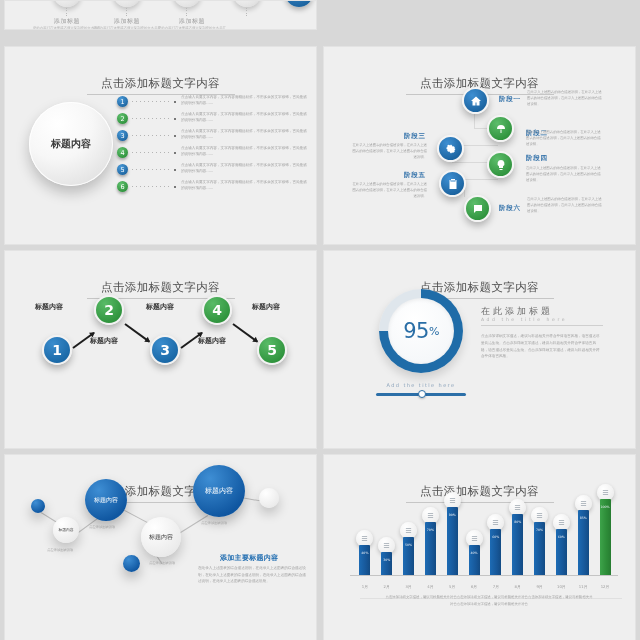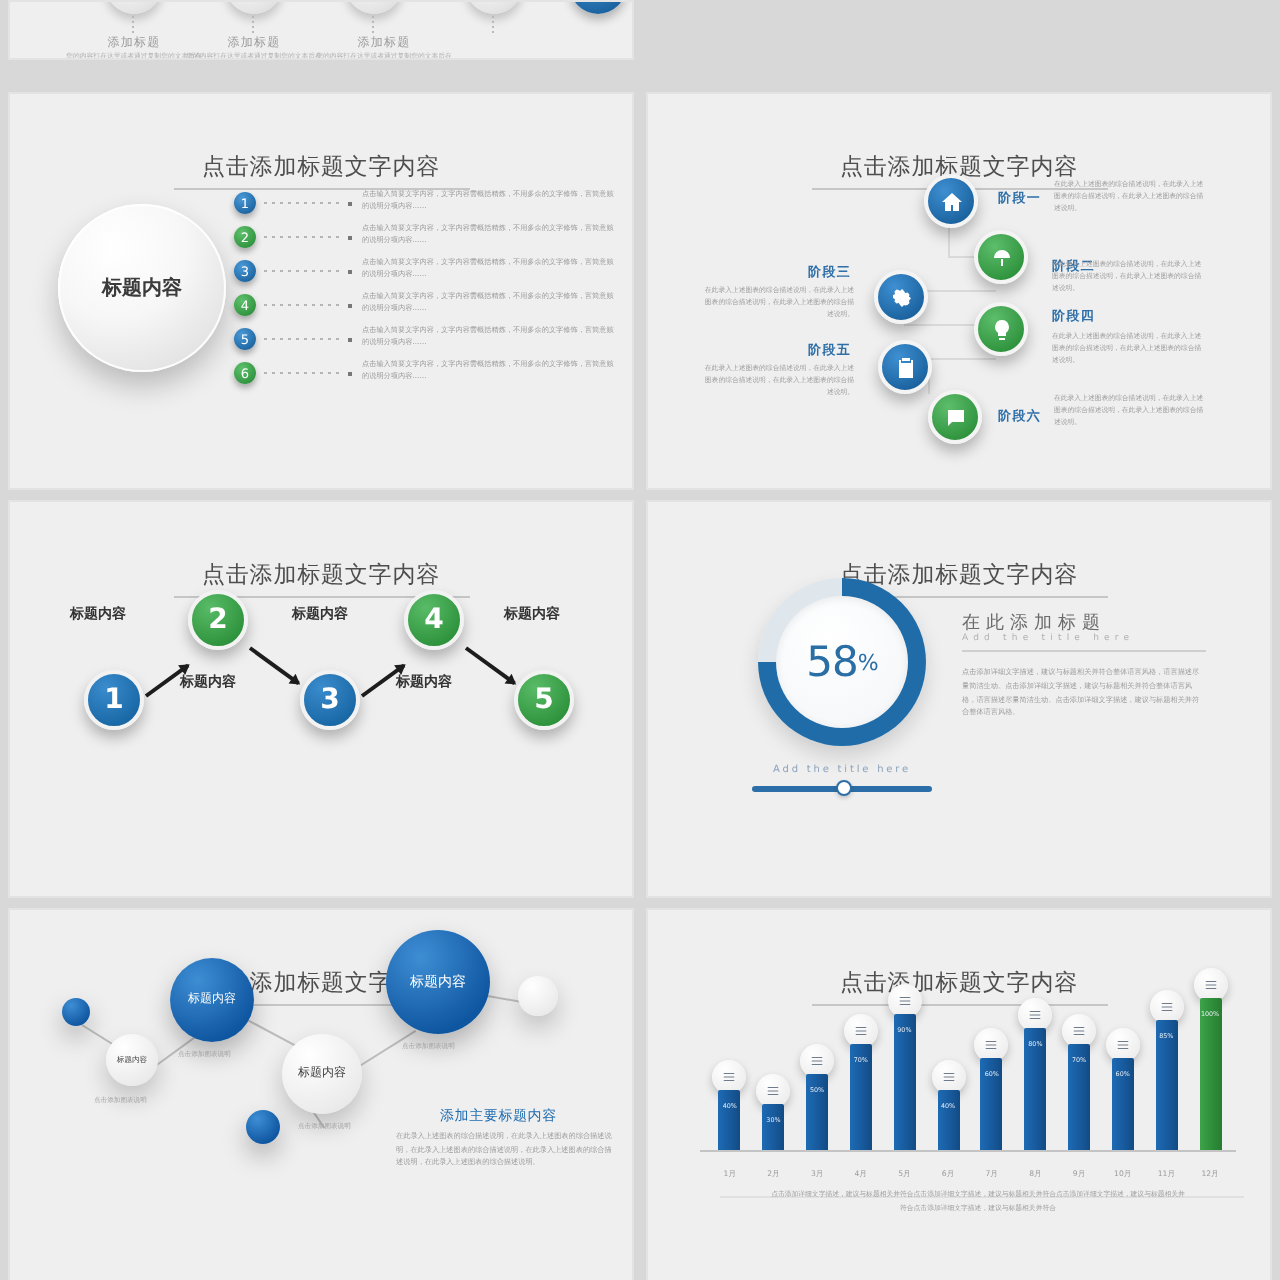--- a/index.html
+++ b/index.html
@@ -122,21 +122,21 @@
 
   
   .bub { position:absolute; border-radius:50%; display:flex; align-items:center; justify-content:center;
     text-align:center; line-height:1.15; }
   .bub.blue { background:radial-gradient(circle at 33% 26%,#3e8ed4,#0f56a0 75%);
     color:#fff; box-shadow:0 6px 12px rgba(0,0,0,.25); }
   .bub.white { background:radial-gradient(circle at 34% 26%,#fff,#ececec 70%,#e2e2e2);
     color:#3c3c3c; box-shadow:0 6px 12px rgba(0,0,0,.2); }
   .bcap { position:absolute; font-size:3.3px; color:#a3a3a3; }
   .bline { position:absolute; background:#bcbcbc; height:1px; transform-origin:left center; }
-  .btitle { position:absolute; left:215px; top:98px; font-size:7px; font-weight:normal; color:#1f6cb0; letter-spacing:.3px;text-align:center; }
+  .btitle { position:absolute; left:215px; top:98px; font-size:7px; font-weight:bold; color:#1f6cb0; letter-spacing:.3px;text-align:center; }
   .bbody { position:absolute; left:193px; top:110px; width:108px; font-size:3.6px; line-height:1.85; color:#9c9c9c; }
 
   
   .chart { position:absolute; left:22px; top:30px; width:274px; height:118px; }
   .bars { position:absolute; left:8px; bottom:28px; width:262px; height:88px; display:flex;
      align-items:flex-end; justify-content:space-between; }
   .bcol { width:21.8px; display:flex; flex-direction:column; align-items:center; justify-content:flex-end; height:100%; position:relative; }
   .bar { width:11px; background:linear-gradient(90deg,#1d6bb4,#17589a 60%,#134b84);
      border-radius:1px 1px 0 0; position:relative; }
   .bar.green { background:linear-gradient(90deg,#3da34a,#2d8c38 60%,#277c31); }
@@ -313,21 +313,21 @@
       <div class="ndlbl" style="left:141px;top:51px">标题内容</div>
       <div class="ndlbl" style="left:193px;top:85px">标题内容</div>
       <div class="ndlbl" style="left:247px;top:51px">标题内容</div>
     </div>
 
     <div class="slide h">
       <div class="stitle">点击添加标题文字内容</div>
       <div class="stitle-rule"></div>
       <div class="donut"></div>
       <div class="dval">
-        <span>58</span>
+        <span>95</span>
           <i>%</i>
       </div>
       <div class="slidercap">Add the title here</div>
       <div class="strack"></div>
       <div class="sknob"></div>
       <div class="rtitle">在此添加标题</div>
       <div class="rsub">Add the title here</div>
       <div class="rrule"></div>
       <div class="rbody">点击添加详细文字描述，建议与标题相关并符合整体语言风格，语言描述尽量简洁生动。点击添加详细文字描述，建议与标题相关并符合整体语言风格，语言描述尽量简洁生动。点击添加详细文字描述，建议与标题相关并符合整体语言风格。</div>
     </div>

